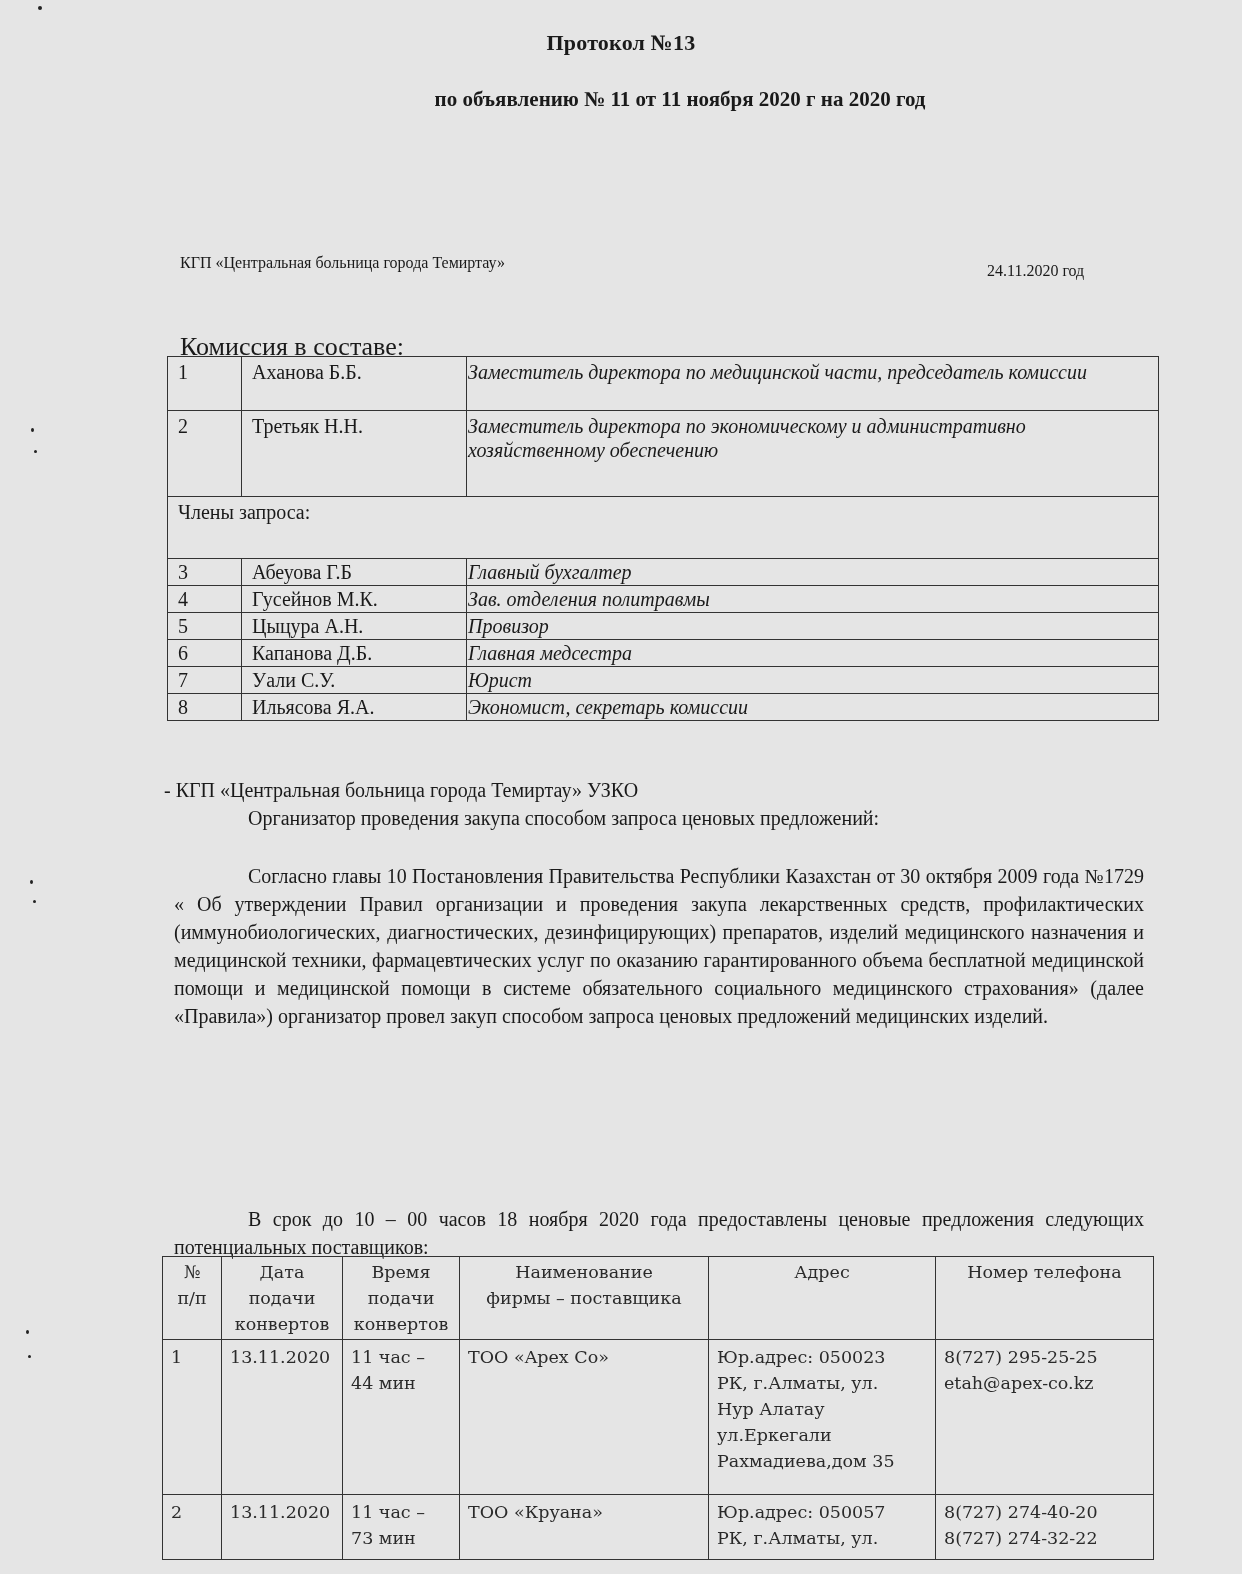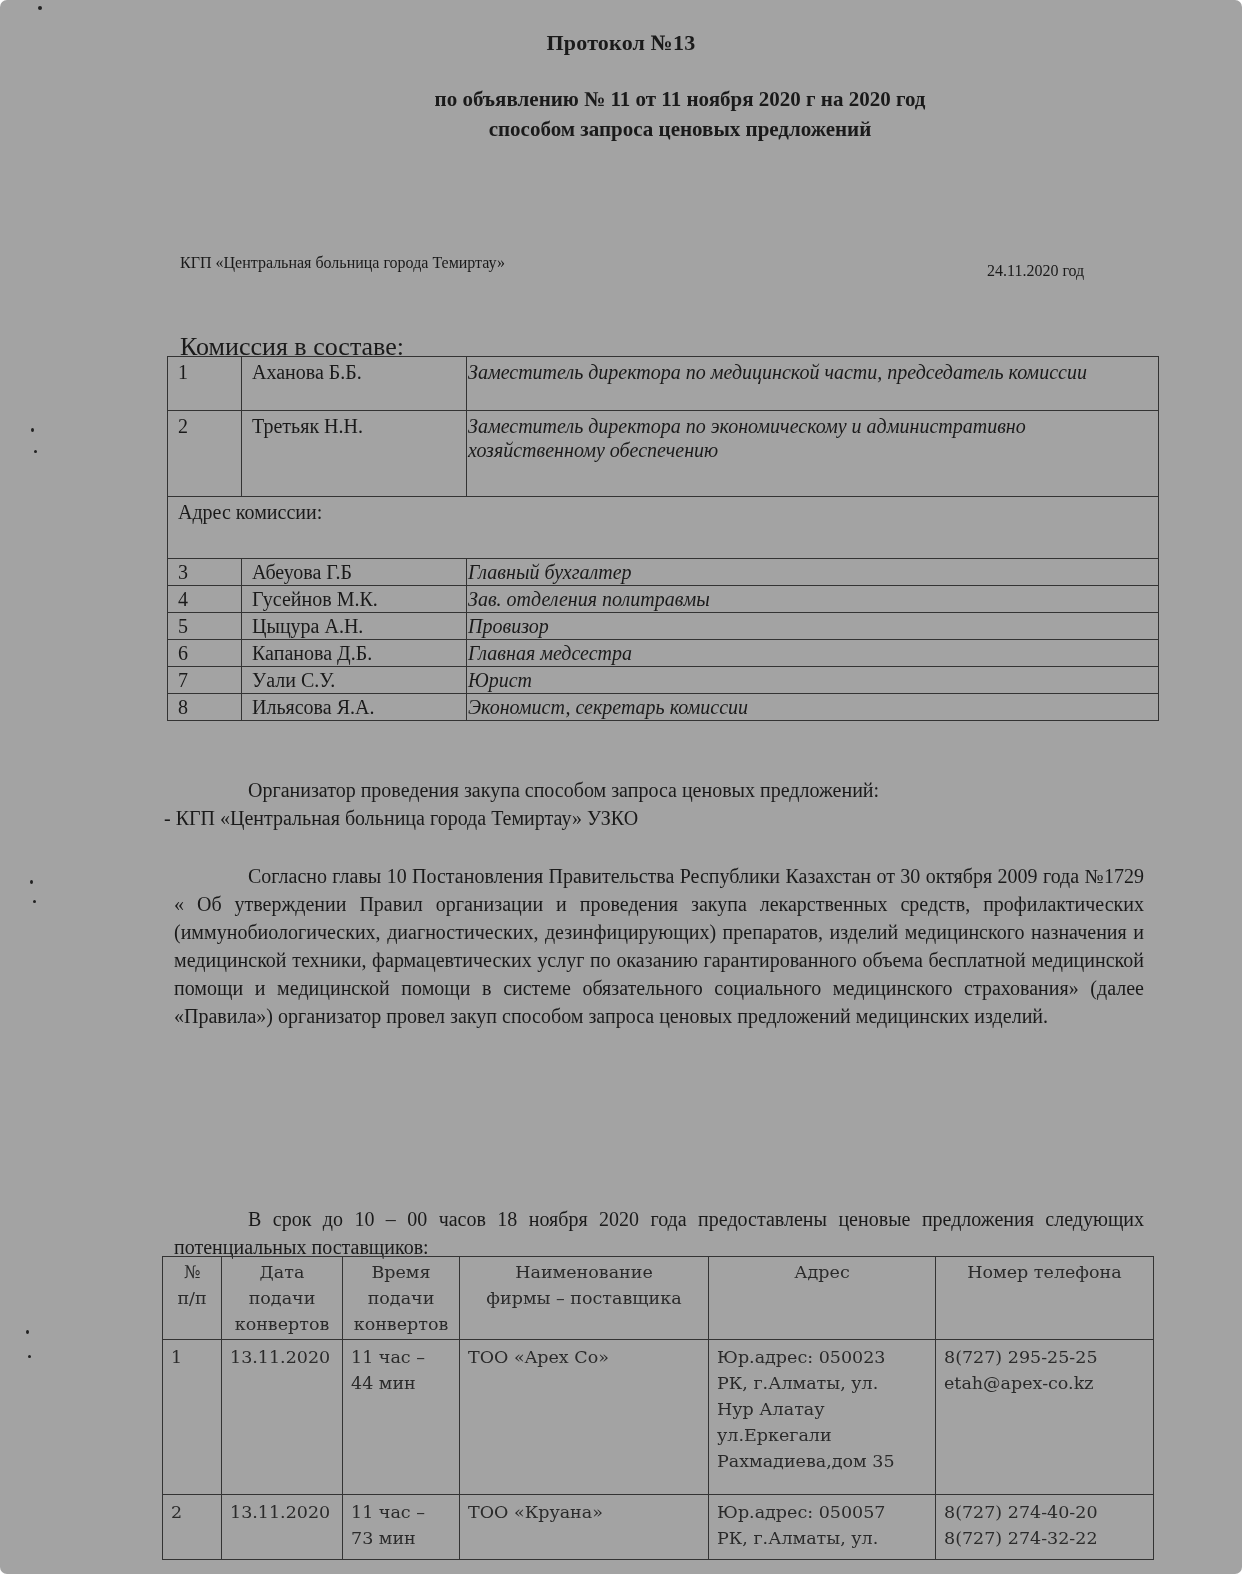--- a/index.html
+++ b/index.html
@@ -13,22 +13,21 @@
       position: relative;
       overflow: hidden;
       font-family: "Liberation Serif", "DejaVu Serif", serif;
       color: #1a1a1a;
     }
     .page {
       position: absolute;
       left: 0; top: 0;
       width: 1242px;
       height: 1574px;
-      background: #a3a3a3;
-      border-radius: 7px;
+      background: #e5e5e5;
     }
     
     .speck {
       position: absolute;
       background: #222;
       border-radius: 50%;
     }
     .title {
       position: absolute;
       left: 0; width: 1242px;
@@ -135,42 +134,41 @@
   <div class="speck" style="left:34px;top:450px;width:3px;height:3px;"></div>
   <div class="speck" style="left:30px;top:880px;width:3px;height:4px;"></div>
   <div class="speck" style="left:33px;top:900px;width:3px;height:3px;"></div>
   <div class="speck" style="left:26px;top:1330px;width:3px;height:4px;"></div>
   <div class="speck" style="left:28px;top:1355px;width:3px;height:3px;"></div>
 
   <div class="title">Протокол №13</div>
 
   <div class="subtitle">
     <div>по  объявлению № 11 от  11 ноября 2020  г  на 2020 год</div>
-    <div>способом запроса ценовых предложений</div>
   </div>
 
   <div class="org-line org-left">КГП «Центральная больница города Темиртау»</div>
   <div class="org-line org-right">24.11.2020 год</div>
 
   <div class="commission-label">Комиссия в составе:</div>
 
   <table class="commission-table">
     <tbody>
         <tr class="r1">
       <td class="num">1</td>
       <td class="name">Аханова Б.Б.</td>
       <td class="role">Заместитель  директора  по  медицинской части, председатель комиссии</td>
     </tr>
     <tr class="r2">
       <td class="num">2</td>
       <td class="name">Третьяк Н.Н.</td>
       <td class="role">Заместитель директора по экономическому и административно хозяйственному  обеспечению</td>
     </tr>
     <tr class="members">
-      <td colspan="3">Адрес комиссии:</td>
+      <td colspan="3">Члены запроса:</td>
     </tr>
     <tr class="m">
       <td class="num">3</td>
       <td class="name">Абеуова Г.Б</td>
       <td class="role">Главный бухгалтер</td>
     </tr>
     <tr class="m">
       <td class="num">4</td>
       <td class="name">Гусейнов М.К.</td>
       <td class="role">Зав. отделения политравмы</td>
@@ -192,22 +190,22 @@
     </tr>
     <tr class="m">
       <td class="num">8</td>
       <td class="name">Ильясова Я.А.</td>
       <td class="role">Экономист, секретарь комиссии</td>
     </tr>
   </tbody>
     </table>
 
   <div class="para p-org">
+    <div style="margin-left:-10px;">- КГП «Центральная больница города Темиртау» УЗКО</div>
     <div><span class="indent"></span><span>Организатор проведения закупа способом запроса ценовых предложений:</span></div>
-    <div style="margin-left:-10px;">- КГП «Центральная больница города Темиртау» УЗКО</div>
   </div>
 
   <div class="para p-law">
     <span class="indent"></span><span>Согласно главы 10 Постановления Правительства Республики Казахстан от 30 октября 2009 года №1729  «  Об утверждении   Правил организации и проведения закупа лекарственных  средств,  профилактических  (иммунобиологических,    диагностических, дезинфицирующих)  препаратов,  изделий  медицинского  назначения  и  медицинской техники,  фармацевтических  услуг  по  оказанию  гарантированного  объема  бесплатной медицинской  помощи  и  медицинской  помощи  в  системе  обязательного  социального медицинского  страхования»  (далее  «Правила»)  организатор  провел  закуп   способом запроса ценовых предложений  медицинских изделий.</span>
   </div>
 
 
   <div class="para p-deadline">
     <span class="indent"></span><span>В срок до 10 – 00 часов 18 ноября  2020 года предоставлены ценовые предложения следующих потенциальных поставщиков:</span>
   </div>

